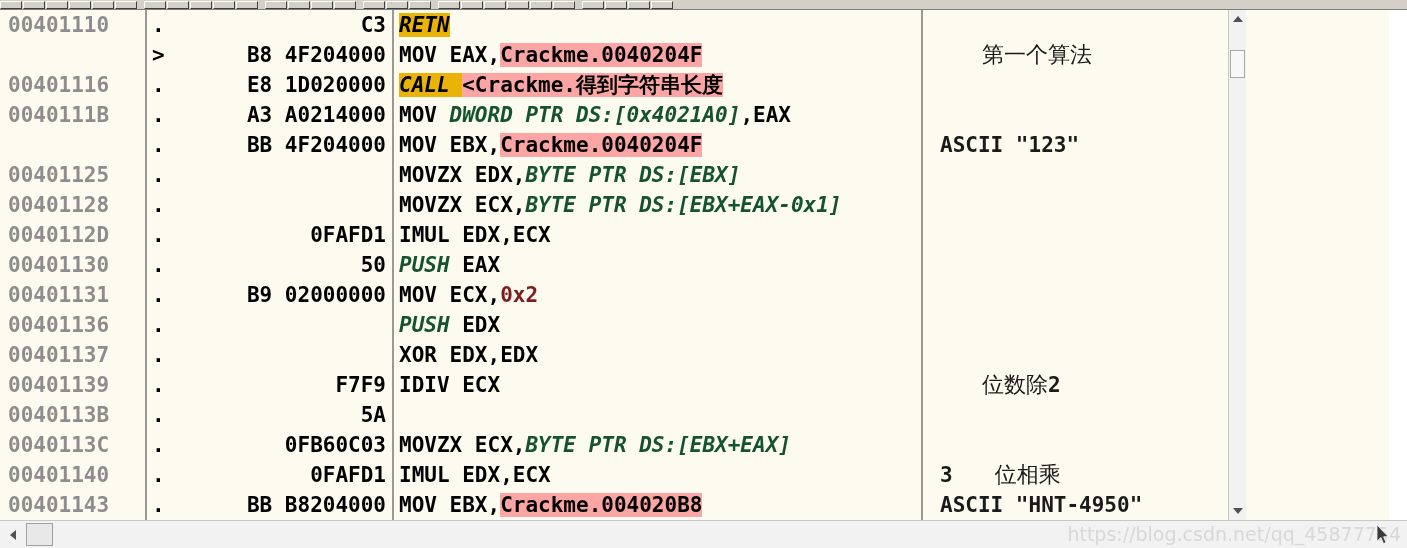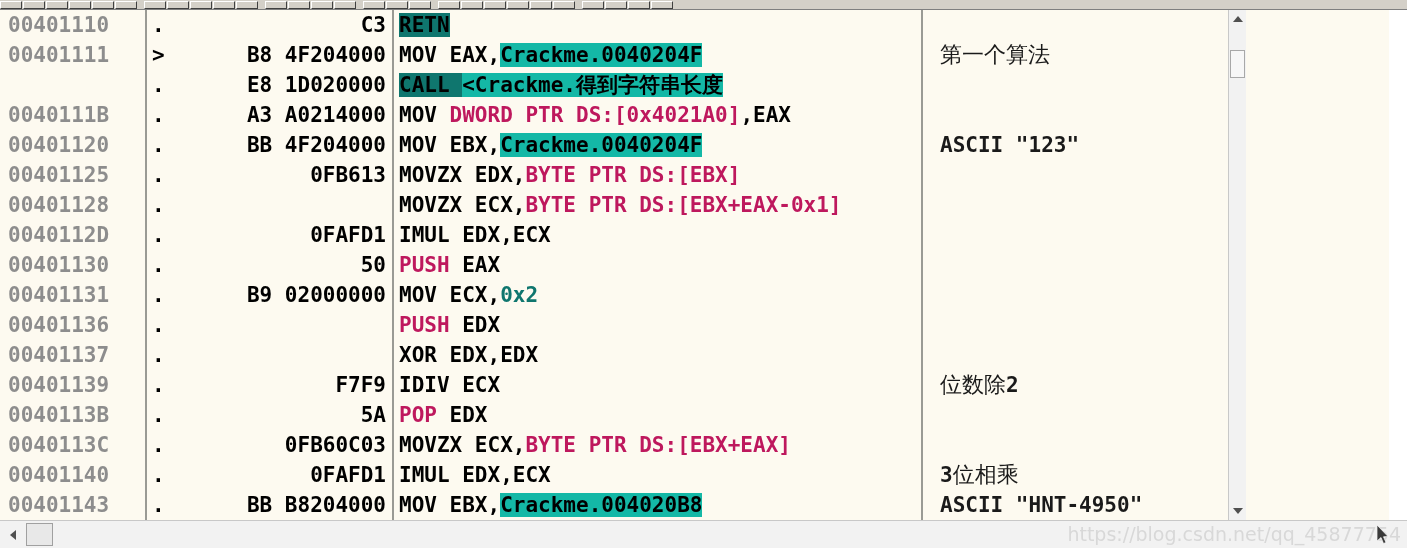--- a/index.html
+++ b/index.html
@@ -119,30 +119,31 @@
     width: 2px;
     height: 510px;
     background: #9a9a94;
     z-index: 3;
   }
   .vsep.s1 { left: 145px; }
   .vsep.s2 { left: 392px; }
   .vsep.s3 { left: 921px; }
 
   
-  .kw-blue   { color: #be185d; }
-  .kw-olive  { color: #0f766e; text-align: right; }
-  .hl-yellow { background: #14b8a6; color: #000000; }
-  .hl-cyan   { background: #0f766e; color: #000000; }
+  .kw-blue   { color: #14532d; font-style: italic; }
+  .kw-olive  { color: #7f1d1d; text-align: right; }
+  .hl-yellow { background: #fca5a5; color: #000000; }
+  .hl-cyan   { background: #eab308; color: #000000; font-style: italic; }
 
   
   .cjk {
     font-family: "DejaVu Sans", "Liberation Sans", sans-serif;
     font-weight: normal;
     font-size: 22px;
+    margin-left: 42px;
   }
   .ascii-c {
     font-family: "DejaVu Sans Mono", monospace;
     font-weight: bold;
     font-size: 21px;
   }
 
   
   .vscroll {
     position: absolute;
@@ -282,50 +283,48 @@
     <div class="vsep s3"></div>
     <div id="rows-container">
         <div class="row">
           <div class="col col-addr">00401110</div>
           <div class="col col-flag">.</div>
           <div class="col col-hex">C3</div>
           <div class="col col-disasm"><span class="hl-cyan">RETN</span></div>
           <div class="col col-comment"></div>
         </div>
         <div class="row">
-          <div class="col col-addr">00401111</div>
           <div class="col col-flag">&gt;</div>
           <div class="col col-hex">B8 4F204000</div>
           <div class="col col-disasm"><span>MOV EAX,</span><span class="hl-yellow">Crackme.0040204F</span></div>
           <div class="col col-comment"><span class="cjk">第一个算法</span></div>
         </div>
         <div class="row">
+          <div class="col col-addr">00401116</div>
           <div class="col col-flag">.</div>
           <div class="col col-hex">E8 1D020000</div>
           <div class="col col-disasm"><span class="hl-cyan">CALL </span><span class="hl-yellow">&lt;Crackme.得到字符串长度</span></div>
           <div class="col col-comment"></div>
         </div>
         <div class="row">
           <div class="col col-addr">0040111B</div>
           <div class="col col-flag">.</div>
           <div class="col col-hex">A3 A0214000</div>
           <div class="col col-disasm"><span>MOV </span><span class="kw-blue">DWORD PTR DS:[0x4021A0]</span><span>,EAX</span></div>
           <div class="col col-comment"></div>
         </div>
         <div class="row">
-          <div class="col col-addr">00401120</div>
           <div class="col col-flag">.</div>
           <div class="col col-hex">BB 4F204000</div>
           <div class="col col-disasm"><span>MOV EBX,</span><span class="hl-yellow">Crackme.0040204F</span></div>
           <div class="col col-comment"><span class="ascii-c">ASCII "123"</span></div>
         </div>
         <div class="row">
           <div class="col col-addr">00401125</div>
           <div class="col col-flag">.</div>
-          <div class="col col-hex">0FB613</div>
           <div class="col col-disasm"><span>MOVZX EDX,</span><span class="kw-blue">BYTE PTR DS:[EBX]</span></div>
           <div class="col col-comment"></div>
         </div>
         <div class="row">
           <div class="col col-addr">00401128</div>
           <div class="col col-flag">.</div>
           <div class="col col-disasm"><span>MOVZX ECX,</span><span class="kw-blue">BYTE PTR DS:[EBX+EAX-0x1]</span></div>
           <div class="col col-comment"></div>
         </div>
         <div class="row">
@@ -364,21 +363,20 @@
           <div class="col col-addr">00401139</div>
           <div class="col col-flag">.</div>
           <div class="col col-hex">F7F9</div>
           <div class="col col-disasm"><span>IDIV ECX</span></div>
           <div class="col col-comment"><span class="cjk">位数除</span><span class="ascii-c">2</span></div>
         </div>
         <div class="row">
           <div class="col col-addr">0040113B</div>
           <div class="col col-flag">.</div>
           <div class="col col-hex">5A</div>
-          <div class="col col-disasm"><span class="kw-blue">POP </span><span>EDX</span></div>
           <div class="col col-comment"></div>
         </div>
         <div class="row">
           <div class="col col-addr">0040113C</div>
           <div class="col col-flag">.</div>
           <div class="col col-hex">0FB60C03</div>
           <div class="col col-disasm"><span>MOVZX ECX,</span><span class="kw-blue">BYTE PTR DS:[EBX+EAX]</span></div>
           <div class="col col-comment"></div>
         </div>
         <div class="row">

